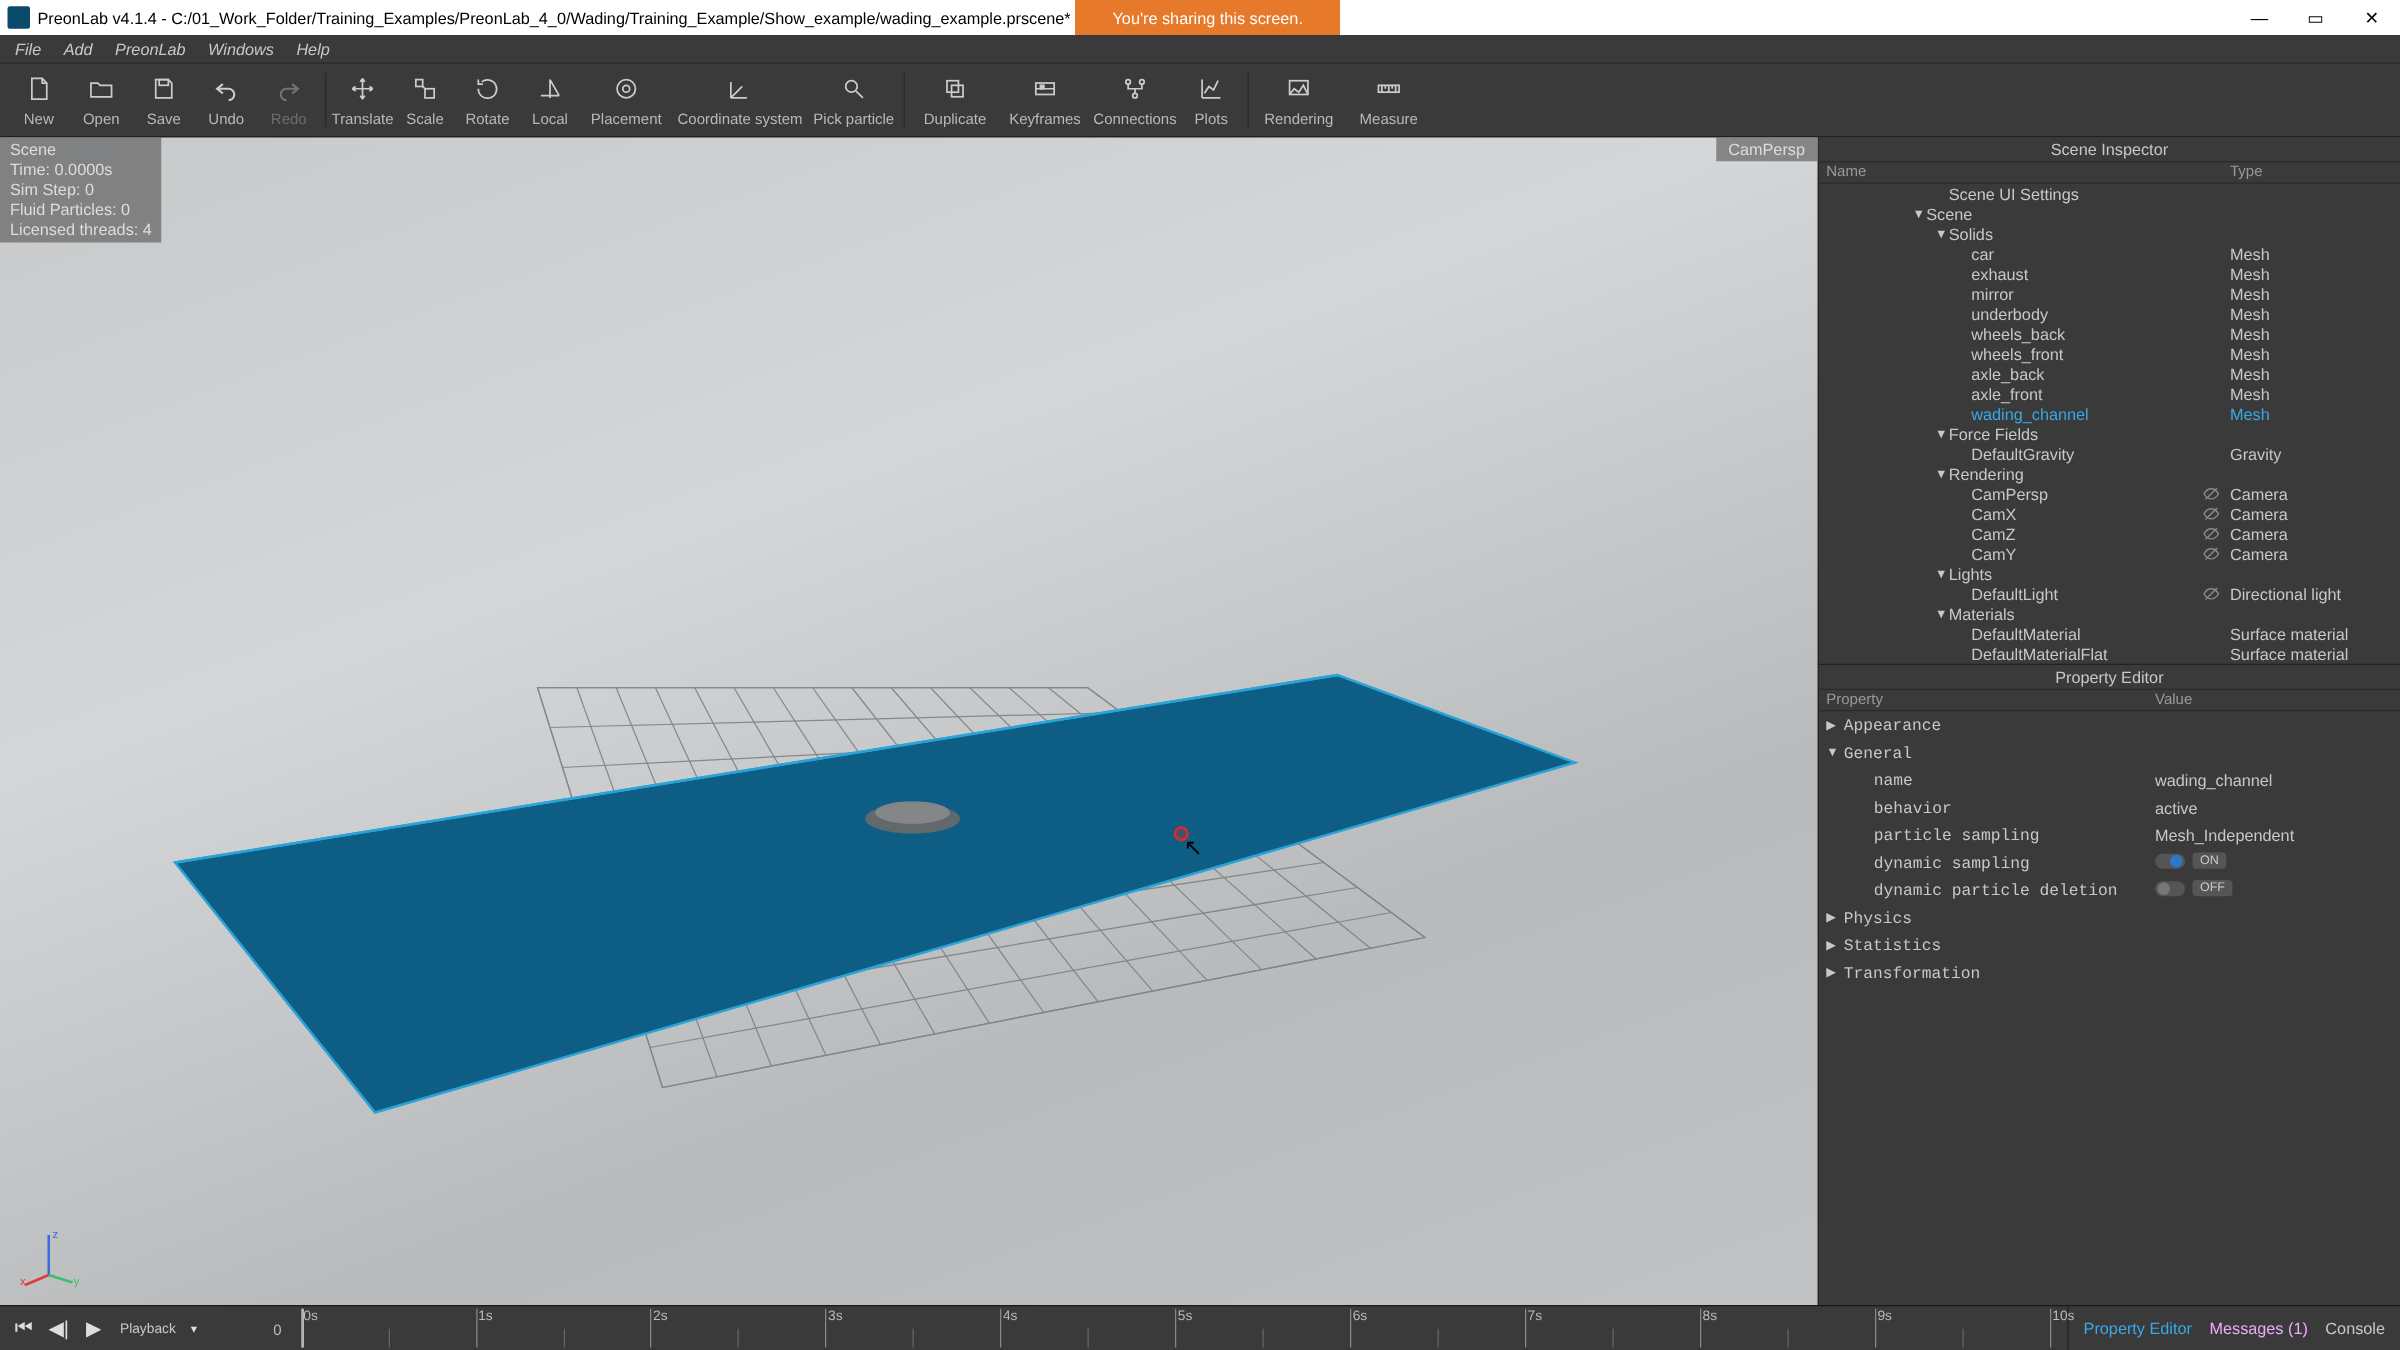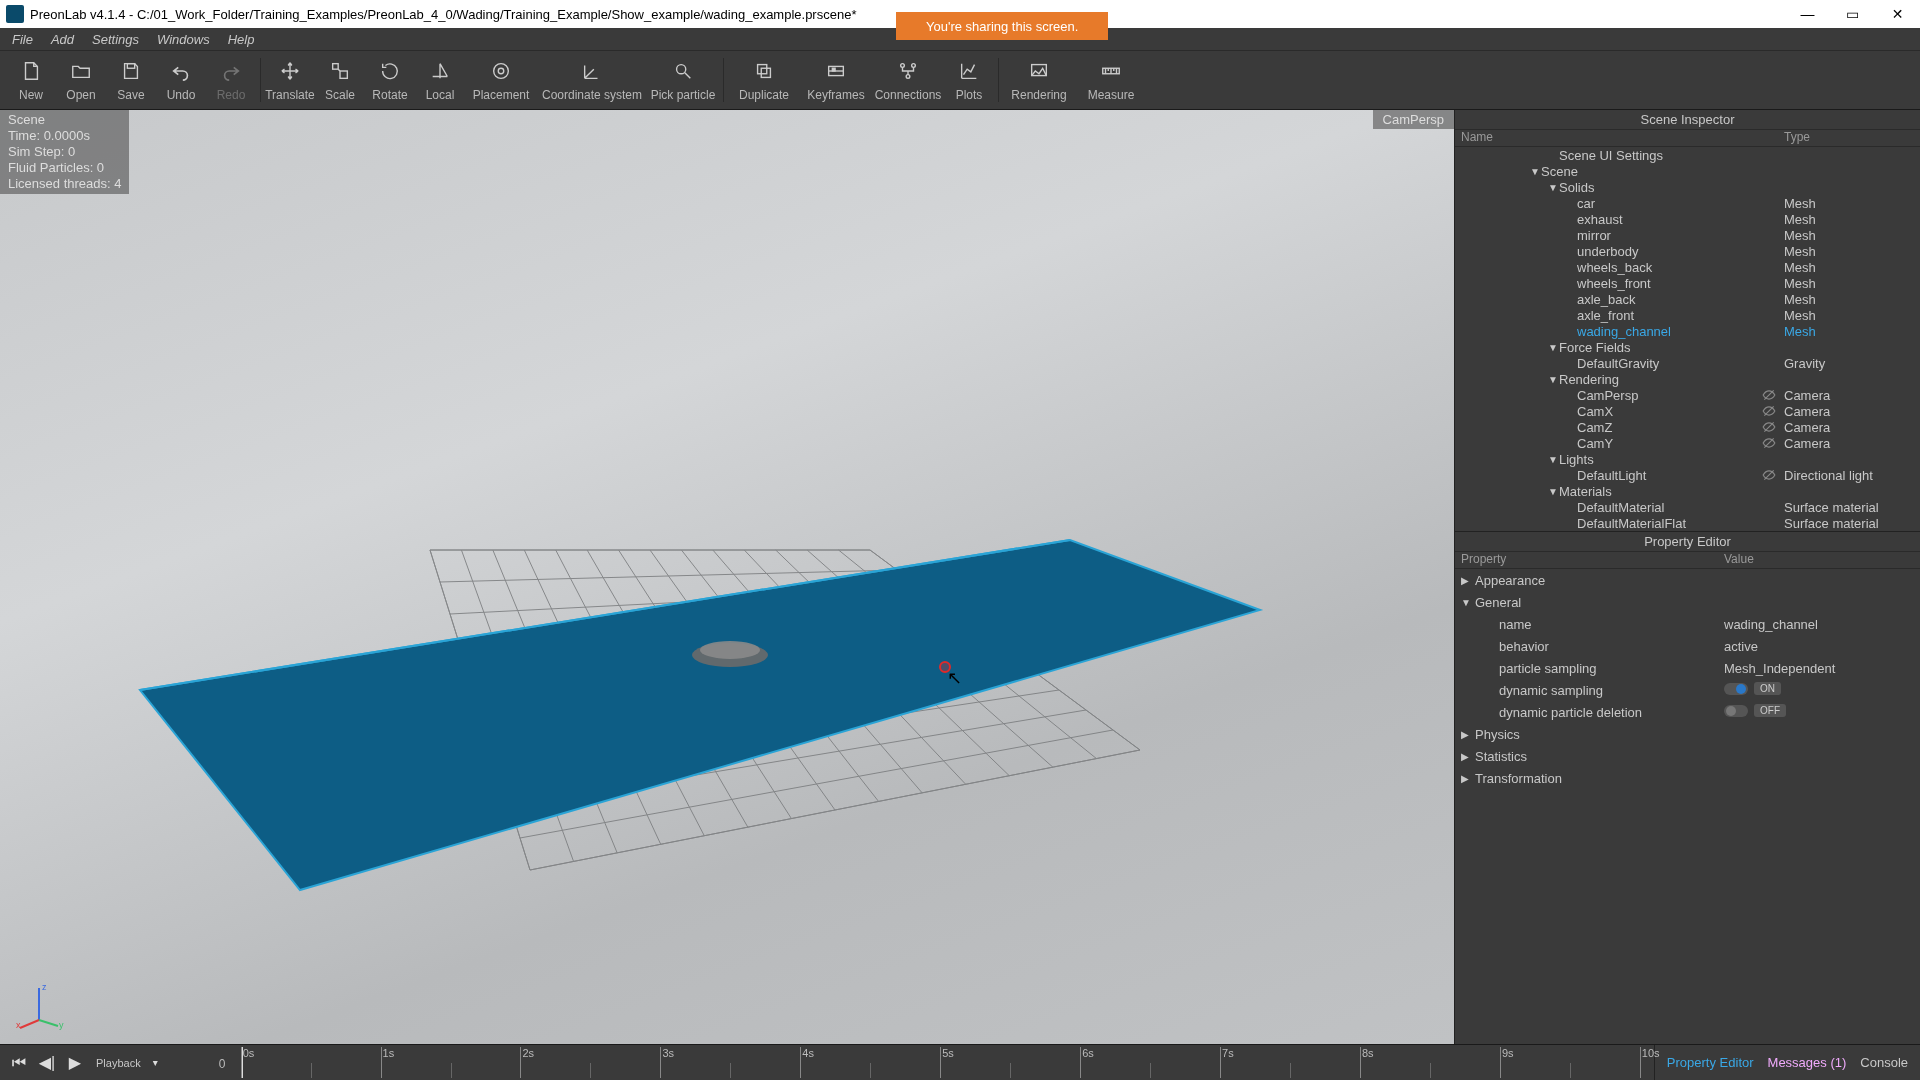--- a/index.html
+++ b/index.html
@@ -1,21 +1,21 @@
 <!DOCTYPE html>
 <html><head>
 <meta charset="utf-8">
 <style>
 * { margin: 0; padding: 0; box-sizing: border-box; font-family: "Segoe UI", Tahoma, sans-serif; }
 html, body { width: 1920px; height: 1080px; overflow: hidden; background: #3a3a3a; color: #c8c8c8; font-size: 14px; }
 
 .titlebar { height: 28px; background: #fff; display: flex; align-items: center; position: relative; }
 .titlebar .ticon { width: 18px; height: 18px; margin: 0 6px; background: #0a4a6a; border-radius: 2px; }
 .titlebar .ttext { font-size: 13px; color: #000; flex: 0 0 auto; }
-.titlebar .share { position: absolute; left: 896px; top: 0; height: 28px; background: #e77a2a; color: #fff; font-size: 13px; padding: 0 30px; display: flex; align-items: center; margin-top: 12px; }
+.titlebar .share { position: absolute; left: 860px; top: 0; height: 28px; background: #e77a2a; color: #fff; font-size: 13px; padding: 0 30px; display: flex; align-items: center; }
 .titlebar .winbtns { margin-left: auto; display: flex; }
 .titlebar .winbtn { width: 45px; height: 28px; display: flex; align-items: center; justify-content: center; color: #000; font-size: 14px; cursor: pointer; }
 
 .menubar { height: 22px; background: #3a3a3a; display: flex; align-items: center; padding: 0 4px; gap: 2px; }
 .menubar .mitem { padding: 2px 8px; font-size: 13px; cursor: pointer; font-style: italic; }
 
 .toolbar { height: 60px; background: #3a3a3a; border-top: 1px solid #2a2a2a; border-bottom: 1px solid #1a1a1a; display: flex; align-items: center; padding: 0 6px; gap: 0; }
 .toolbar .tbtn { width: 50px; display: flex; flex-direction: column; align-items: center; justify-content: center; gap: 4px; cursor: pointer; padding: 4px 2px; }
 .toolbar .tbtn.wide { width: 110px; }
 .toolbar .tbtn.med { width: 72px; }
@@ -47,21 +47,21 @@
 .trow { display: flex; align-items: center; height: 16px; padding: 0 6px; cursor: pointer; margin-left: 44px; }
 .trow .arrow { width: 12px; display: inline-flex; justify-content: center; color: #c8c8c8; font-size: 10px; }
 .trow .label { flex: 1; white-space: nowrap; }
 .trow .eye { width: 22px; text-align: center; color: #888; }
 .trow .type { width: 130px; color: #c8c8c8; }
 .trow.selected .label, .trow.selected .type { color: #3aa8e6; }
 
 .propeditor { border-top: 1px solid #222; display: flex; flex-direction: column; flex: 1; }
 .prow { display: flex; align-items: center; height: 22px; font-size: 13px; padding: 0 6px; }
 .prow .arrow { width: 14px; font-size: 10px; }
-.prow .plabel { flex: 1; }
+.prow .plabel { flex: 1; font-family: Liberation Mono, monospace; }
 .prow .pval { width: 190px; color: #c8c8c8; }
 .prow.head { font-weight: normal; cursor: pointer; }
 .prow.head .plabel { padding-left: 0; }
 .prow.item .plabel { padding-left: 24px; }
 .toggle { display: inline-flex; align-items: center; gap: 6px; }
 .switch { width: 24px; height: 12px; border-radius: 6px; background: #555; position: relative; }
 .switch .knob { width: 10px; height: 10px; border-radius: 50%; background: #2a78c8; position: absolute; top: 1px; left: 12px; }
 .switch.off .knob { background: #777; left: 2px; }
 .badge { font-size: 10px; background: #555; padding: 1px 6px; border-radius: 3px; color: #ccc; }
 
@@ -96,21 +96,21 @@
   <div class="winbtns">
     <div class="winbtn">—</div>
     <div class="winbtn">▭</div>
     <div class="winbtn">✕</div>
   </div>
 </div>
 
 <div class="menubar">
   <div class="mitem">File</div>
   <div class="mitem">Add</div>
-  <div class="mitem">Settings</div>
+  <div class="mitem">PreonLab</div>
   <div class="mitem">Windows</div>
   <div class="mitem">Help</div>
 </div>
 
 <div class="toolbar" id="toolbar">
     <div class="tbtn">
       <div class="ticonbox">
         <svg width="22" height="22" viewBox="0 0 24 24" fill="none" stroke="#ccc" stroke-width="1.5">
           <path d="M6 3h9l4 4v14H6z"></path>
           <path d="M15 3v4h4"></path>

